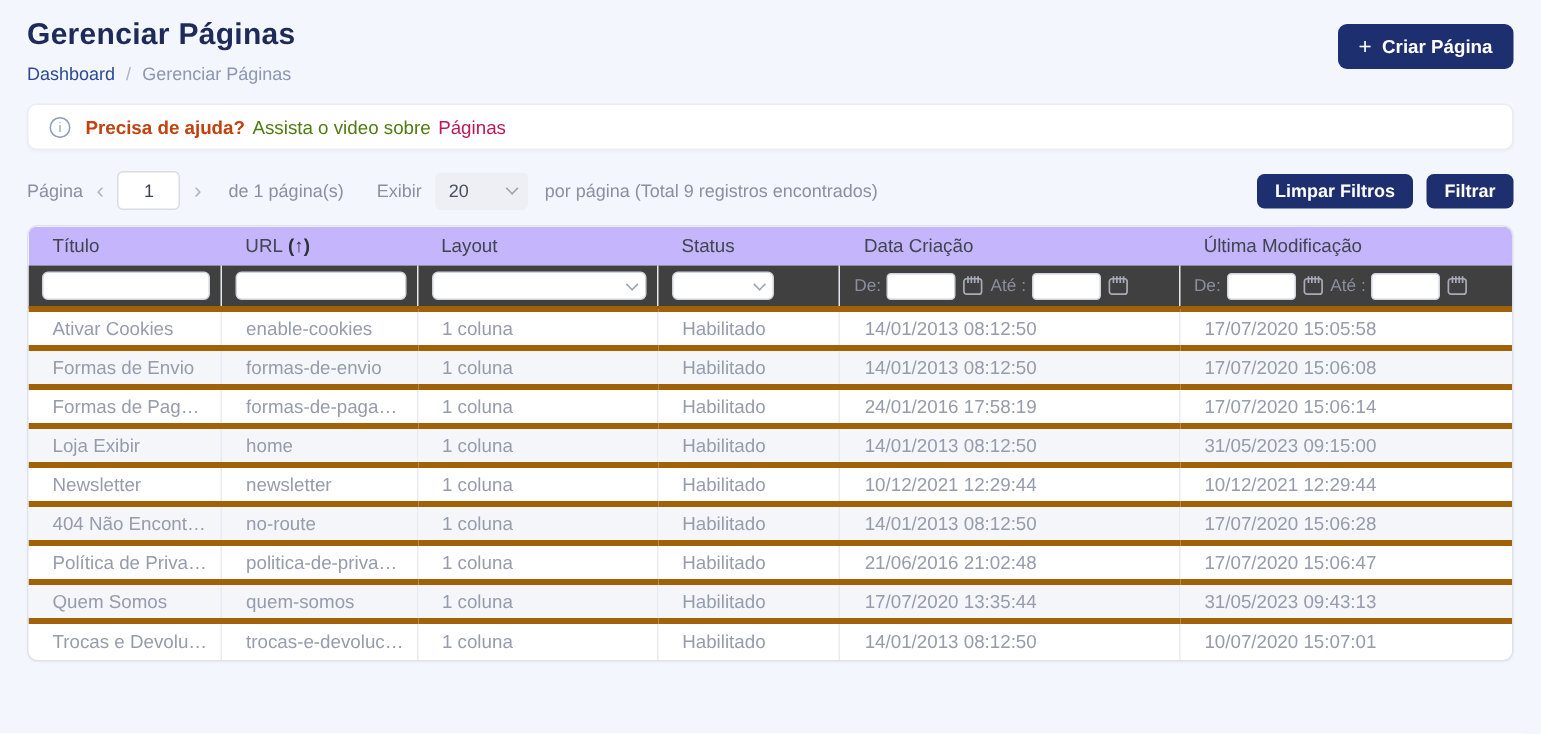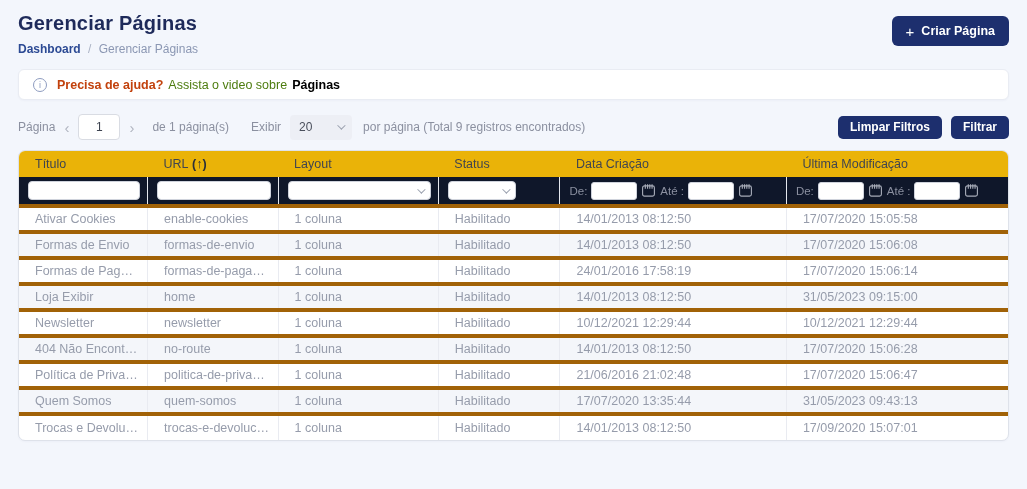--- a/index.html
+++ b/index.html
@@ -8,38 +8,38 @@
     background:#f3f6fc;
     font-family:"Liberation Sans","DejaVu Sans",sans-serif;
     color:#454a55;
   }
   .page { padding:12px 18px 0 18px; }
 
   
   .top-row { display:flex; justify-content:space-between; align-items:flex-start; }
   .page-title { font-size:20px; font-weight:bold; color:#1e2a5a; letter-spacing:.2px; }
   .breadcrumb { margin-top:7px; font-size:12px; }
-  .breadcrumb .bc-home { color:#2c4a94; font-weight:bold; text-decoration:none; cursor:pointer; }
+  .breadcrumb .bc-home { color:#2c4a94; font-weight:normal; text-decoration:none; cursor:pointer; }
   .breadcrumb .bc-sep { color:#aab2c4; margin:0 4px; }
   .breadcrumb .bc-current { color:#8b97b3; }
   .btn { background:#1d2f6e; color:#fff; border:none; border-radius:6px; cursor:pointer;
          font-family:inherit; display:inline-flex; align-items:center; }
   .btn-create { height:30px; padding:0 14px; font-size:12.5px; font-weight:bold; margin-top:4px; }
   .btn-create .plus { font-size:15px; font-weight:normal; margin-right:7px; line-height:1; }
 
   
   .help-banner { margin-top:13px; height:31px; background:#fff; border:1px solid #e9ecf3;
                  border-radius:6px; display:flex; align-items:center; padding:0 14px;
                  font-size:12.5px; box-shadow:0 1px 2px rgba(30,42,90,.03); }
   .info-icon { width:14px; height:14px; border:1.2px solid #8e9cc0; border-radius:50%;
                color:#8e9cc0; font-size:9px; line-height:12px; text-align:center;
                display:inline-block; margin-right:10px; flex:0 0 auto; }
   .hb-q { color:#c2410c; font-weight:bold; margin-right:5px; }
   .hb-t { color:#4d7c0f; margin-right:5px; }
-  .hb-l { color:#000000; font-weight:bold; cursor:pointer; }
+  .hb-l { color:#be185d; font-weight:normal; cursor:pointer; }
 
   
   .toolbar { margin-top:14px; display:flex; align-items:center; font-size:12px; color:#8b90a0; }
   .pag-chev { color:#b0b5c0; font-size:15px; padding:0 9px; cursor:pointer; user-select:none; }
   .page-input { width:42px; height:26px; border:1px solid #d9dce3; border-radius:4px;
                 text-align:center; font-size:12px; color:#3d4350; background:#fff;
                 font-family:inherit; margin:0 0px; }
   .pages-total { margin-left:9px; margin-right:22px; }
   .show-label { margin-right:9px; }
   .per-page-select { width:62px; height:25px; background:#edeff5; border-radius:4px;
@@ -47,25 +47,25 @@
                      padding:0 9px; color:#4a4f5c; cursor:pointer; margin-right:11px; }
   .chev-down { width:6px; height:6px; border-right:1.4px solid #9aa0ae; border-bottom:1.4px solid #9aa0ae;
                transform:rotate(45deg) translateY(-2px); display:inline-block; }
   .toolbar-right { margin-left:auto; display:flex; gap:9px; }
   .btn-small { height:23px; padding:0 12px; font-size:12px; font-weight:bold; border-radius:5px; }
 
   
   .table-card { margin-top:10px; background:#fff; border:1px solid #dee2ea; border-radius:7px;
                 overflow:hidden; box-shadow:0 1px 2px rgba(30,42,90,.03); }
   table { width:100%; border-collapse:collapse; table-layout:fixed; }
-  thead tr.head-row { background:#eab308; }
+  thead tr.head-row { background:#c4b5fd; }
   thead th { height:26px; text-align:left; font-weight:normal; font-size:12.5px; color:#41454f;
              padding:0 8px 0 16px; white-space:nowrap; overflow:hidden; cursor:pointer; }
   .sort-arrow { color:#2b2f38; font-weight:bold; }
-  thead tr.filter-row { background:#0f172a; }
+  thead tr.filter-row { background:#404040; }
   thead tr.filter-row td { height:29px; padding:0 7px 0 9px; border-right:1px solid #e4e7ee;
                            vertical-align:middle; white-space:nowrap; }
   thead tr.filter-row td:last-child { border-right:none; }
   .text-filter { width:100%; height:19px; border:1px solid #cfd3dc; border-radius:4px;
                  background:#fff; font-family:inherit; font-size:11.5px; padding:0 5px; }
   .select-box { height:19px; border:1px solid #cfd3dc; border-radius:4px; background:#fff;
                 display:flex; align-items:center; justify-content:flex-end; padding:0 7px;
                 cursor:pointer; }
   .select-full { width:100%; }
   .select-status { width:68px; }
@@ -279,19 +279,19 @@
             <td>Habilitado</td>
             <td>17/07/2020 13:35:44</td>
             <td>31/05/2023 09:43:13</td>
           </tr>
           <tr>
             <td>Trocas e Devoluções</td>
             <td>trocas-e-devolucoes</td>
             <td>1 coluna</td>
             <td>Habilitado</td>
             <td>14/01/2013 08:12:50</td>
-            <td>17/09/2020 15:07:01</td>
+            <td>10/07/2020 15:07:01</td>
           </tr>
         </tbody>
     </table>
   </div>
 
 </div>
 
 </body></html>

